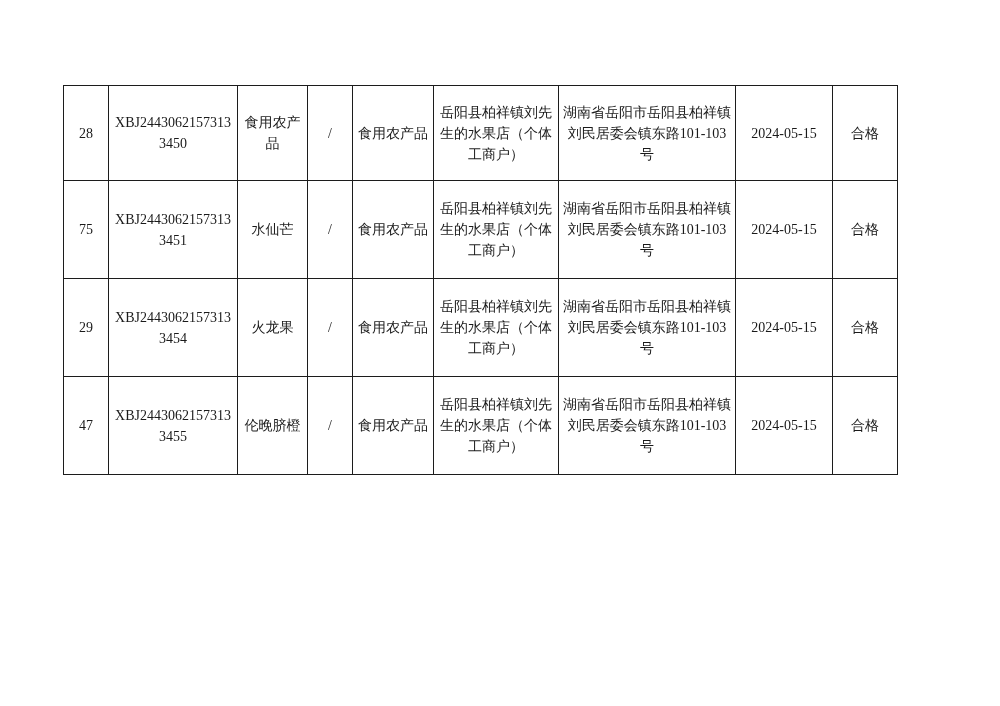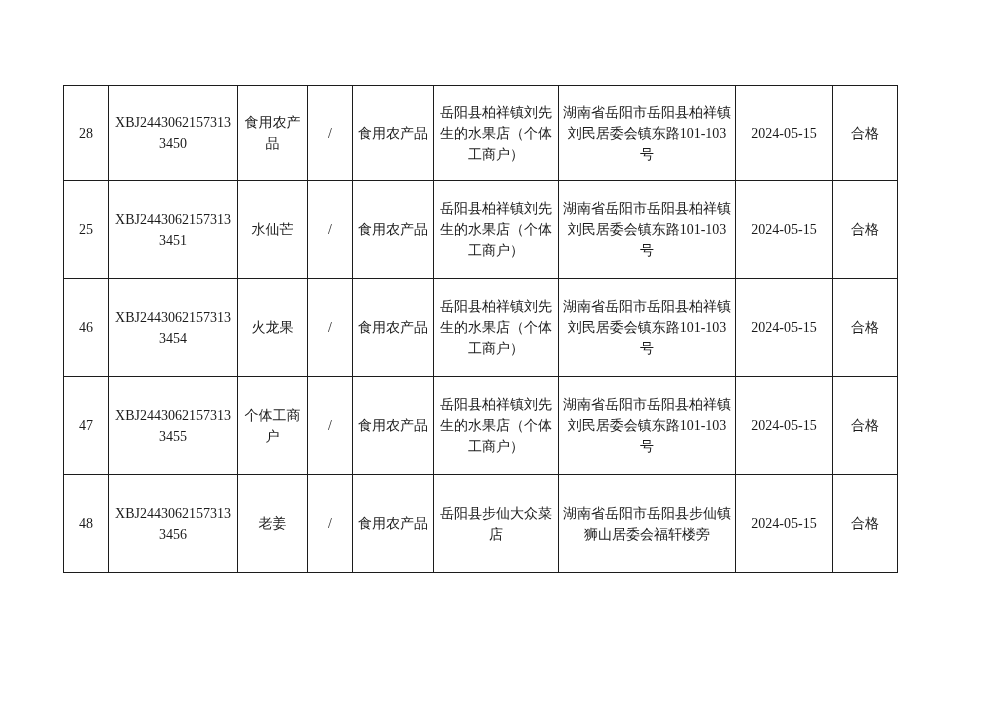--- a/index.html
+++ b/index.html
@@ -64,58 +64,47 @@
         <td>XBJ24430621573133450</td>
         <td>食用农产品</td>
         <td>/</td>
         <td>食用农产品</td>
         <td>岳阳县柏祥镇刘先生的水果店（个体工商户）</td>
         <td>湖南省岳阳市岳阳县柏祥镇刘民居委会镇东路101-103号</td>
         <td>2024-05-15</td>
         <td>合格</td>
       </tr>
       <tr class="row-h2">
-        <td>25</td>
+        <td>75</td>
         <td>XBJ24430621573133451</td>
         <td>水仙芒</td>
         <td>/</td>
         <td>食用农产品</td>
         <td>岳阳县柏祥镇刘先生的水果店（个体工商户）</td>
         <td>湖南省岳阳市岳阳县柏祥镇刘民居委会镇东路101-103号</td>
         <td>2024-05-15</td>
         <td>合格</td>
       </tr>
       <tr class="row-h2">
-        <td>46</td>
+        <td>29</td>
         <td>XBJ24430621573133454</td>
         <td>火龙果</td>
         <td>/</td>
         <td>食用农产品</td>
         <td>岳阳县柏祥镇刘先生的水果店（个体工商户）</td>
         <td>湖南省岳阳市岳阳县柏祥镇刘民居委会镇东路101-103号</td>
         <td>2024-05-15</td>
         <td>合格</td>
       </tr>
       <tr class="row-h2">
         <td>47</td>
         <td>XBJ24430621573133455</td>
-        <td>个体工商户</td>
+        <td>伦晚脐橙</td>
         <td>/</td>
         <td>食用农产品</td>
         <td>岳阳县柏祥镇刘先生的水果店（个体工商户）</td>
         <td>湖南省岳阳市岳阳县柏祥镇刘民居委会镇东路101-103号</td>
-        <td>2024-05-15</td>
-        <td>合格</td>
-      </tr>
-      <tr class="row-h2">
-        <td>48</td>
-        <td>XBJ24430621573133456</td>
-        <td>老姜</td>
-        <td>/</td>
-        <td>食用农产品</td>
-        <td>岳阳县步仙大众菜店</td>
-        <td>湖南省岳阳市岳阳县步仙镇狮山居委会福轩楼旁</td>
         <td>2024-05-15</td>
         <td>合格</td>
       </tr>
     </tbody>
   </table>
 </div>
 
 </body></html>

